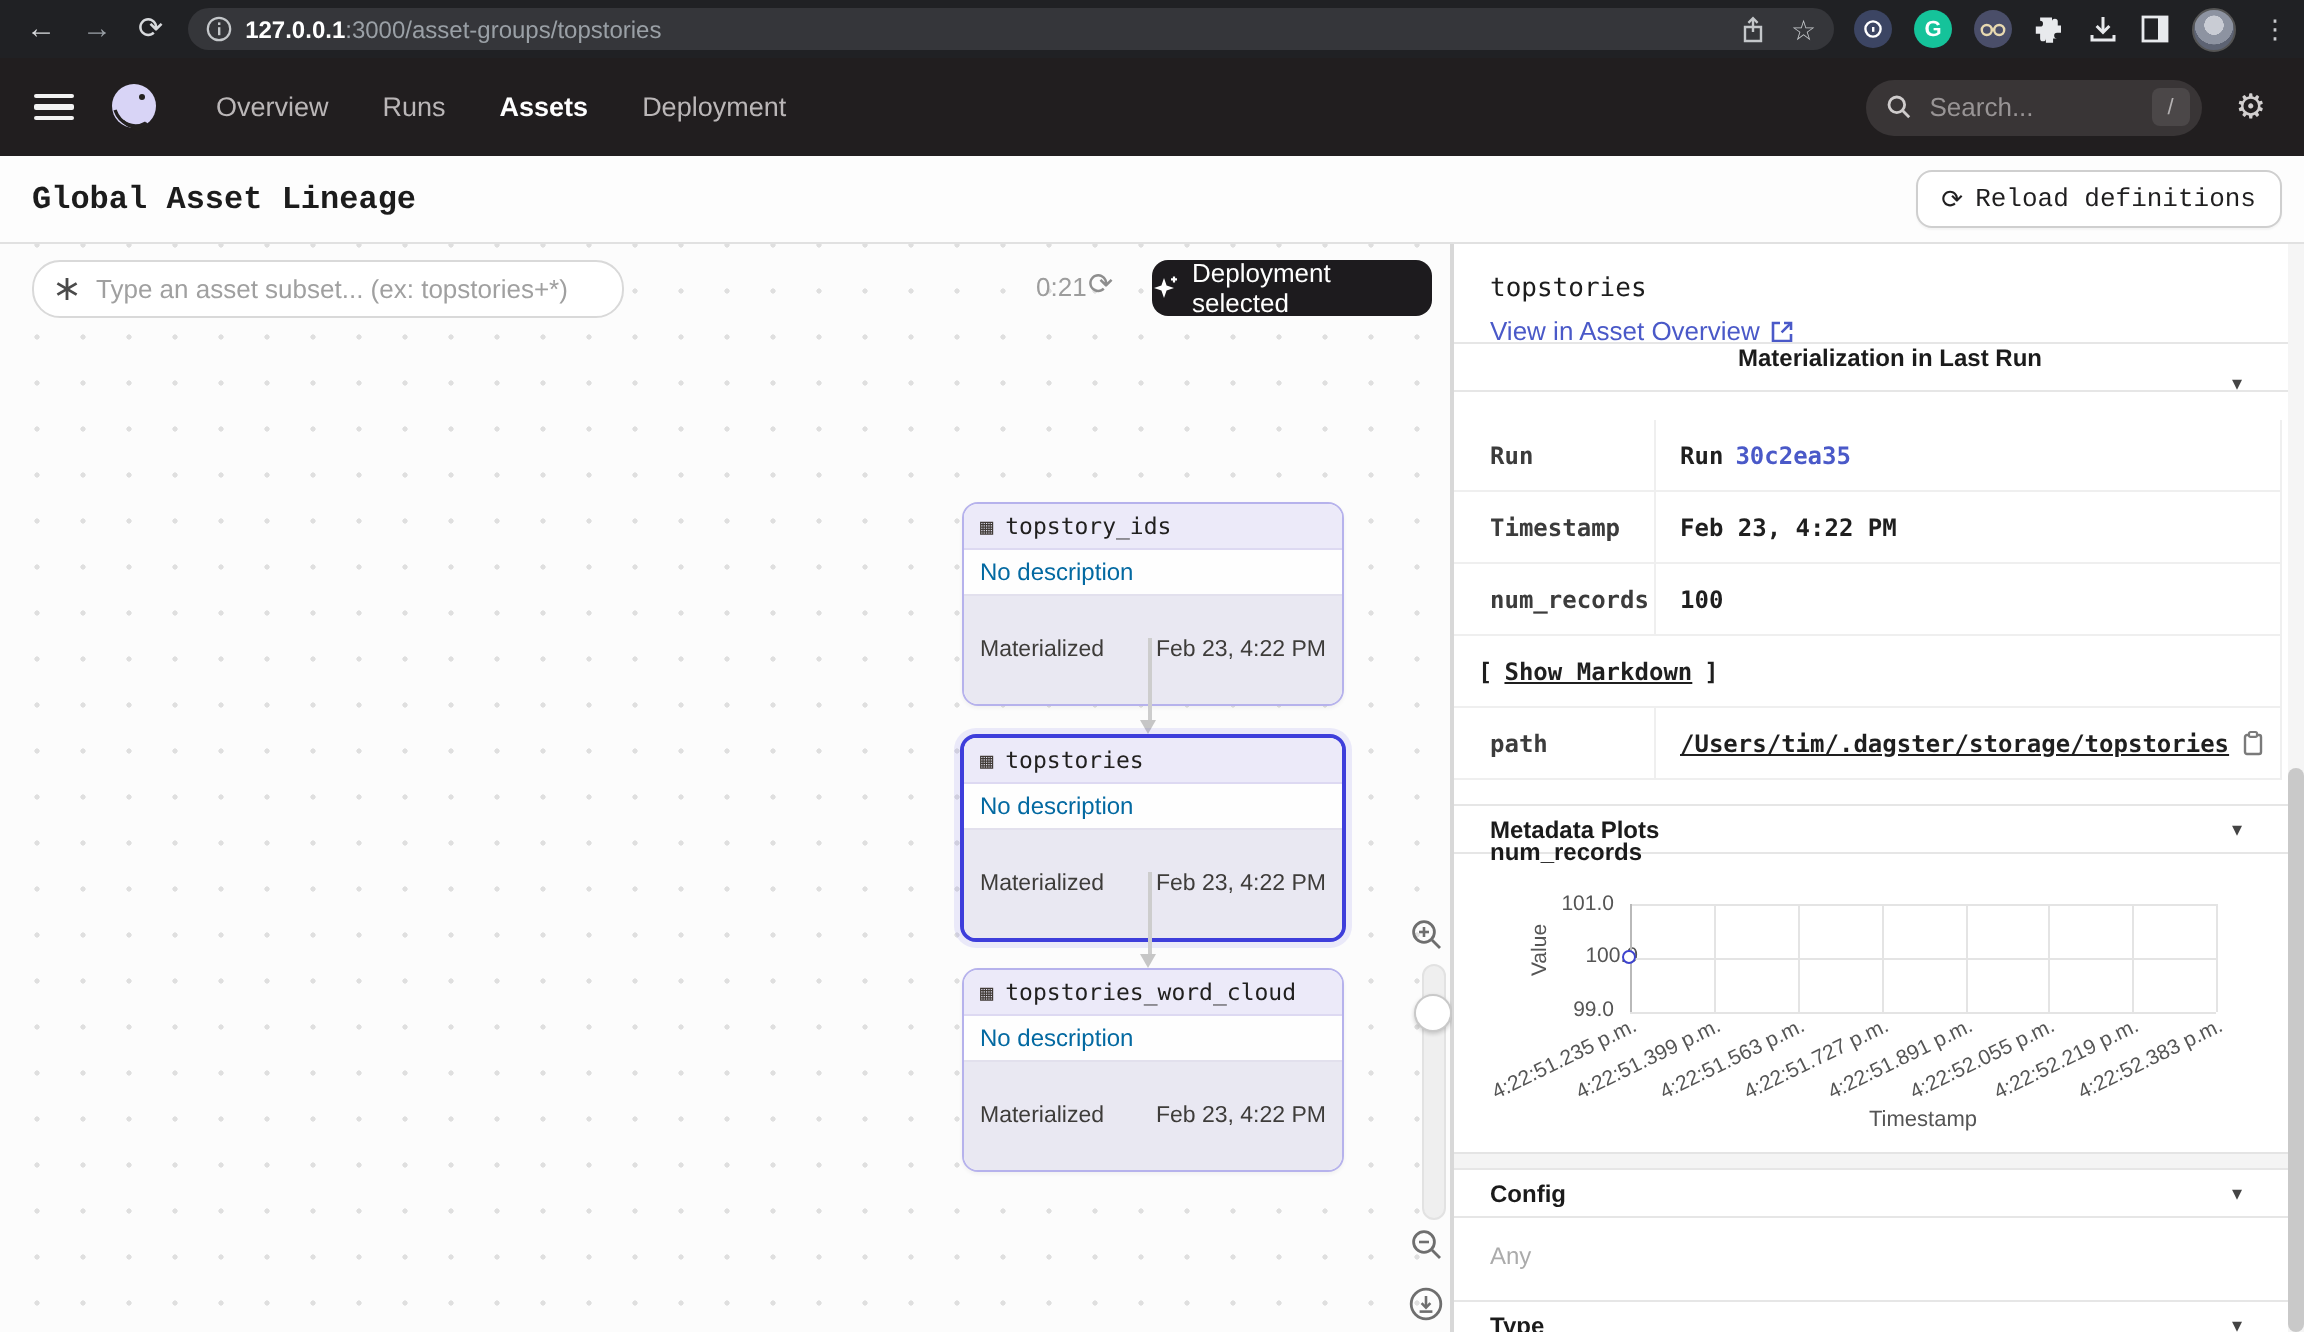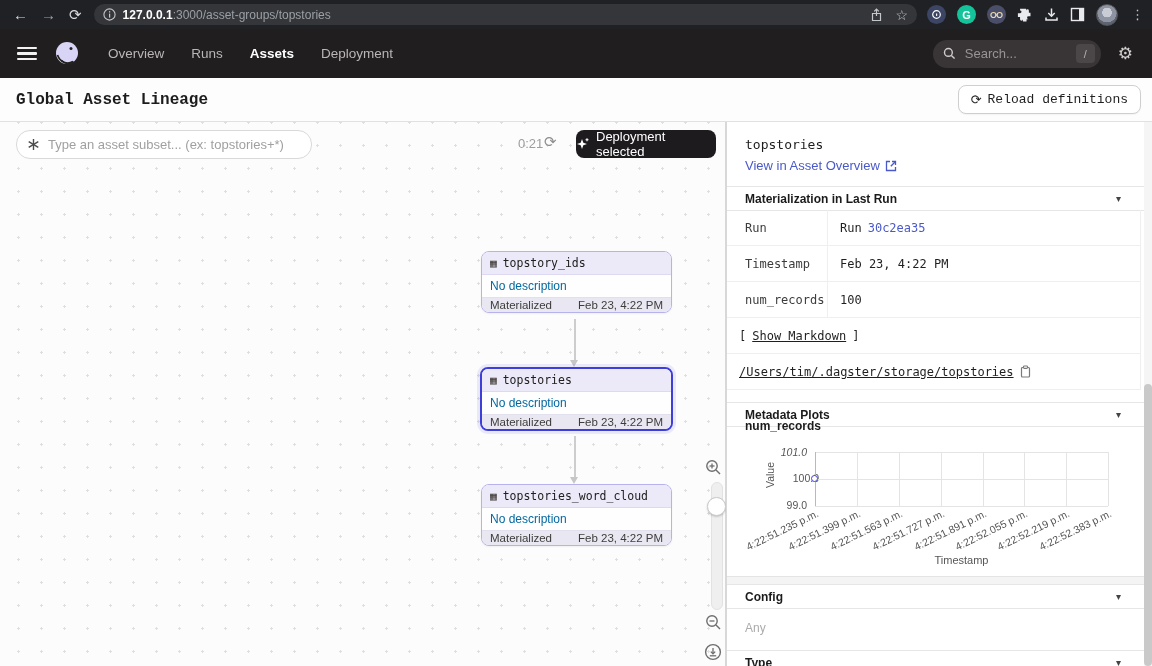--- a/index.html
+++ b/index.html
@@ -49,38 +49,38 @@
   .graph-timer{position:absolute;left:518px;top:14px;font-size:13px;color:#9d9d9d;}
   .graph-refresh{position:absolute;left:544px;top:11px;font-size:15px;color:#8e8e8e;cursor:pointer;}
   .mat-btn{position:absolute;left:576px;top:8px;width:140px;height:28px;background:#1d1b1e;border-radius:8px;display:flex;align-items:center;justify-content:center;gap:6px;color:#fff;font-size:13px;cursor:pointer;}
 
   
   .asset-node{position:absolute;width:189px;border:1px solid #b6b2ec;border-radius:8px;background:#fff;overflow:hidden;box-shadow:0 1px 2px rgba(0,0,0,.05);cursor:pointer;}
   .asset-node.selected{border:2px solid #3e3edb;box-shadow:0 0 0 3px rgba(79,67,221,.10);}
   .node-header{background:#eceaf9;border-bottom:1px solid #ddd9f2;padding:4px 8px;display:flex;align-items:center;gap:6px;font-family:"DejaVu Sans Mono",monospace;font-size:11.5px;color:#21201f;}
   .node-header .glyph{font-size:11px;color:#403a36;}
   .node-desc{padding:4px 8px;font-size:12px;color:#0369a1;background:#fefefe;}
-  .node-footer{background:#e9e8f2;border-top:1px solid #e2e0ed;padding:1px 8px;display:flex;justify-content:space-between;font-size:11.5px;color:#3e3c3a;}
+  .node-footer{background:#e9e8f2;border-top:1px solid #e2e0ed;padding:21px 8px;display:flex;justify-content:space-between;font-size:11.5px;color:#3e3c3a;}
   .edge-line{position:absolute;width:1.5px;background:#cdcdcd;}
   .edge-arrow{position:absolute;width:0;height:0;border-left:4.5px solid transparent;border-right:4.5px solid transparent;border-top:7px solid #c6c6c6;}
 
   
   .zoomctl{position:absolute;cursor:pointer;}
   .slider-track{position:absolute;left:711px;top:360px;width:10px;height:126px;background:#efefef;border:1px solid #e2e2e2;border-radius:6px;}
   .slider-handle{position:absolute;left:707px;top:375px;width:17px;height:17px;border-radius:50%;background:#fff;border:1px solid #c9c9c9;box-shadow:0 1px 2px rgba(0,0,0,.18);cursor:grab;}
 
   
   .right-panel{position:absolute;left:726px;top:122px;width:426px;height:544px;background:#fff;border-left:1px solid #d8d8d8;}
   .asset-title{position:absolute;left:18px;top:15px;font-family:"DejaVu Sans Mono",monospace;font-size:13px;color:#1d1d1d;}
   .catalog-link{position:absolute;left:18px;top:36px;font-size:13px;color:#4a59c8;display:flex;align-items:center;gap:5px;cursor:pointer;}
   .sec-head{position:absolute;left:0;width:418px;height:23px;border-top:1px solid #e6e6e6;border-bottom:1px solid #e6e6e6;background:#fff;display:flex;align-items:center;}
   .sec-head .t{font-size:12px;font-weight:bold;color:#1b1b1b;margin-left:18px;}
   .sec-head .caret{margin-left:auto;margin-right:24px;font-size:10px;color:#444;cursor:pointer;}
   .kv-rows{position:absolute;left:0;top:88px;width:413px;border-right:1px solid #efefef;}
-  .kv-row{display:flex;height:35px;border-bottom:1px solid #efefef;align-items:center;}
+  .kv-row{display:flex;height:35px;border-bottom:1px solid #efefef;align-items:center;font-weight:bold;}
   .kv-key{width:101px;align-self:stretch;display:flex;align-items:center;border-right:1px solid #efefef;padding-left:18px;box-sizing:border-box;font-family:"DejaVu Sans Mono",monospace;font-size:12px;color:#3c3c3c;}
   .kv-val{padding-left:12px;font-family:"DejaVu Sans Mono",monospace;font-size:12px;color:#1f1f1f;display:flex;align-items:center;gap:6px;}
   .lnk-blue{color:#4a59c8;cursor:pointer;}
   .lnk-dark{color:#1f1f1f;text-decoration:underline;cursor:pointer;}
   .plot-label{position:absolute;left:18px;top:297px;font-size:12px;font-weight:bold;color:#1b1b1b;}
 
   
   .chart{position:absolute;left:0;top:322px;width:413px;height:126px;}
   .hgrid{position:absolute;left:88px;width:293px;height:1px;background:#e4e4e4;}
   .vgrid{position:absolute;top:8px;width:1px;height:54px;background:#e4e4e4;}
@@ -303,21 +303,21 @@
       <span>View in Asset Overview</span>
       <span>
         <svg width="12" height="12" viewBox="0 0 12 12">
             <path d="M10.5 7 v3.5 h-9 v-9 H5" fill="none" stroke="#4a59c8" stroke-width="1.3"></path>
             <path d="M7 1.5 h3.5 V5" fill="none" stroke="#4a59c8" stroke-width="1.3"></path>
             <line x1="10.3" y1="1.7" x2="5.8" y2="6.2" stroke="#4a59c8" stroke-width="1.3"></line>
           </svg>
       </span>
     </span>
 
-    <div class="sec-head" style="top:64px;">
+    <div class="sec-head" style="top:49px;flex-direction:column;">
       <span class="t">Materialization in Last Run</span>
       <span class="caret">▾</span>
     </div>
 
     <div class="kv-rows">
       <div class="kv-row">
         <span class="kv-key">Run</span>
         <span class="kv-val">
             <span>Run </span>
             <span class="lnk-blue">30c2ea35</span>
@@ -332,41 +332,42 @@
         <span class="kv-val">100</span>
       </div>
       <div class="kv-row">
         <span class="kv-val">
             <span>[</span>
             <span class="lnk-dark">Show Markdown</span>
             <span>]</span>
           </span>
       </div>
       <div class="kv-row">
+        <span class="kv-key">path</span>
         <span class="kv-val">
             <span class="lnk-dark">/Users/tim/.dagster/storage/topstories</span>
           <span>
             <svg width="11" height="13" viewBox="0 0 11 13">
                 <rect x="1.5" y="2.5" width="8" height="9.5" rx="1" fill="none" stroke="#7a7a7a" stroke-width="1.2"></rect>
                 <rect x="3.5" y="1" width="4" height="2.4" rx="0.8" fill="#fff" stroke="#7a7a7a" stroke-width="1.1"></rect>
               </svg>
           </span>
         </span>
       </div>
     </div>
 
     <div class="sec-head" style="top:280px;">
       <span class="t">Metadata Plots</span>
       <span class="caret">▾</span>
     </div>
     <span class="plot-label">num_records</span>
 
     <div class="chart">
       <span class="ylab">Value</span>
-      <span class="ytick" style="top:2px;font-style:italic;">101.0</span>
+      <span class="ytick" style="top:2px;">101.0</span>
       <span class="ytick" style="top:28px;padding-left:12px;">100.0</span>
       <span class="ytick" style="top:55px;">99.0</span>
       <div class="hgrid" style="top:8px;"></div>
       <div class="hgrid" style="top:35px;"></div>
       <div class="hgrid" style="top:62px;"></div>
       <div class="vgrid axis" style="left:88px;"></div>
       <div class="vgrid" style="left:130px;"></div>
       <div class="vgrid" style="left:172px;"></div>
       <div class="vgrid" style="left:214px;"></div>
       <div class="vgrid" style="left:256px;"></div>

